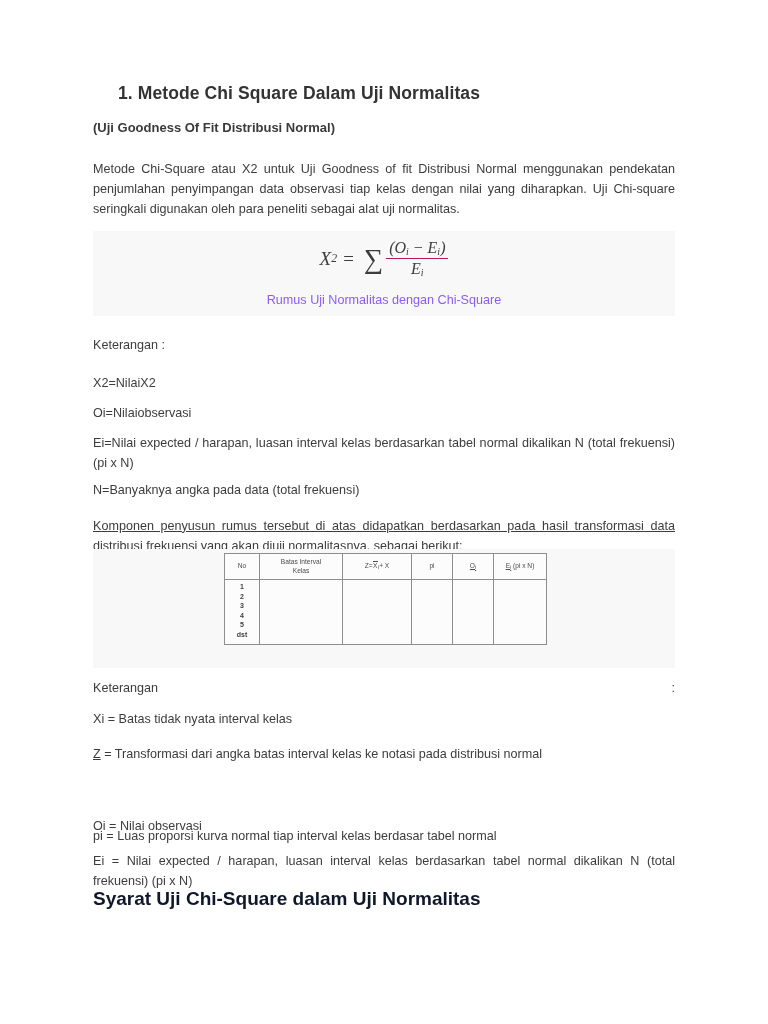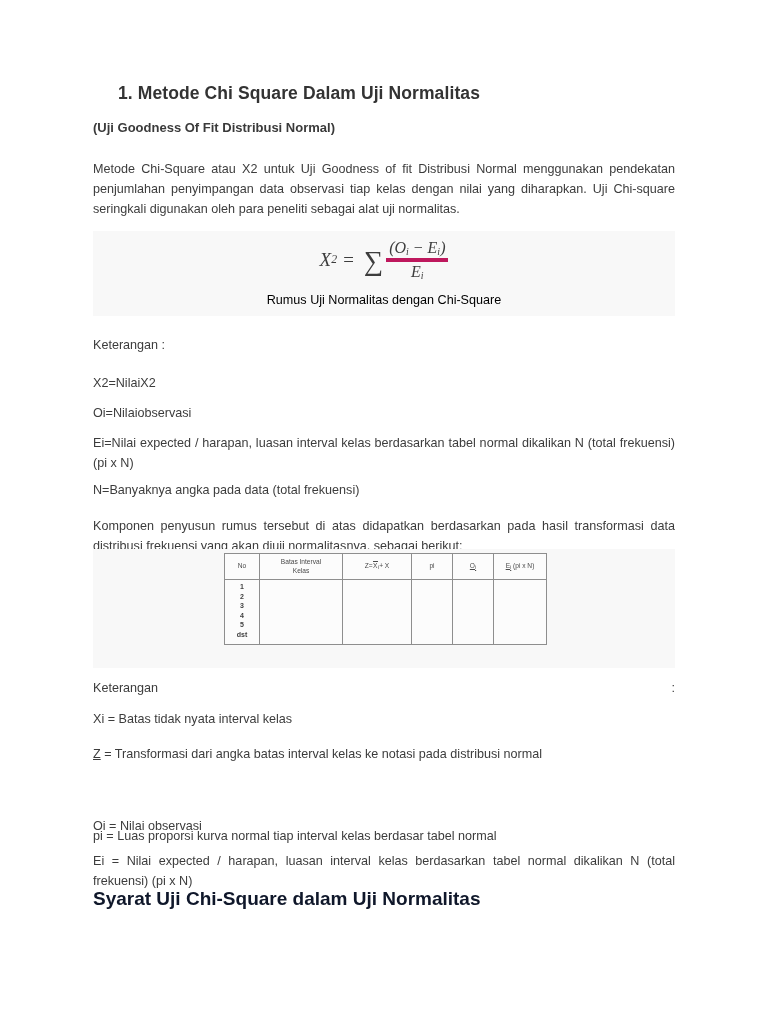--- a/index.html
+++ b/index.html
@@ -75,21 +75,21 @@
     color: #3c3c3c;
   }
   .para.nojust { text-align: left; }
 
   .p-intro   { top: 146px; }
   .p-ket     { top: 322px; }
   .p-x2      { top: 360px; }
   .p-oi      { top: 390px; }
   .p-ei      { top: 420px; }
   .p-n       { top: 467px; }
-  .p-komp    { top: 503px; }
+  .p-komp    { top: 503px; text-decoration: underline; }
 
   .p-ket2-line1 { top: 678px; display: flex; justify-content: space-between; }
   .p-ket2-line2 { top: 696px; }
   .p-z       { top: 731px; }
   .p-pi      { top: 813px; }
   .p-oi2     { top: 803px; }
   .p-ei2     { top: 838px; }
 
   .u { text-decoration: underline; text-underline-offset: 1px; }
 
@@ -133,37 +133,37 @@
   }
   .frac {
     display: inline-flex;
     flex-direction: column;
     align-items: center;
     vertical-align: middle;
     font-size: 16px;
   }
   .frac .num {
     padding: 0 3px 1px 3px;
-    border-bottom: 4px solid #be185d;
+    border-bottom: 1px solid #be185d;
     white-space: nowrap;
   }
   .frac .den {
     padding: 1px 3px 0 3px;
     white-space: nowrap;
   }
   sup.sq { font-size: 0.62em; vertical-align: super; font-style: italic; }
   sub.idx { font-size: 0.62em; vertical-align: -0.22em; font-style: italic; }
 
   .fig-caption {
     position: absolute;
     left: 0;
     right: 0;
     text-align: center;
     font-size: 12.6px;
-    color: #000000;
+    color: #8b5cf6;
     font-family: "Liberation Sans", sans-serif;
     font-style: normal;
   }
   .cap-formula { top: 62px; }
   .cap-table   { top: 96px; }
 
   
   .tbl-wrap {
     position: absolute;
     left: 131px;

